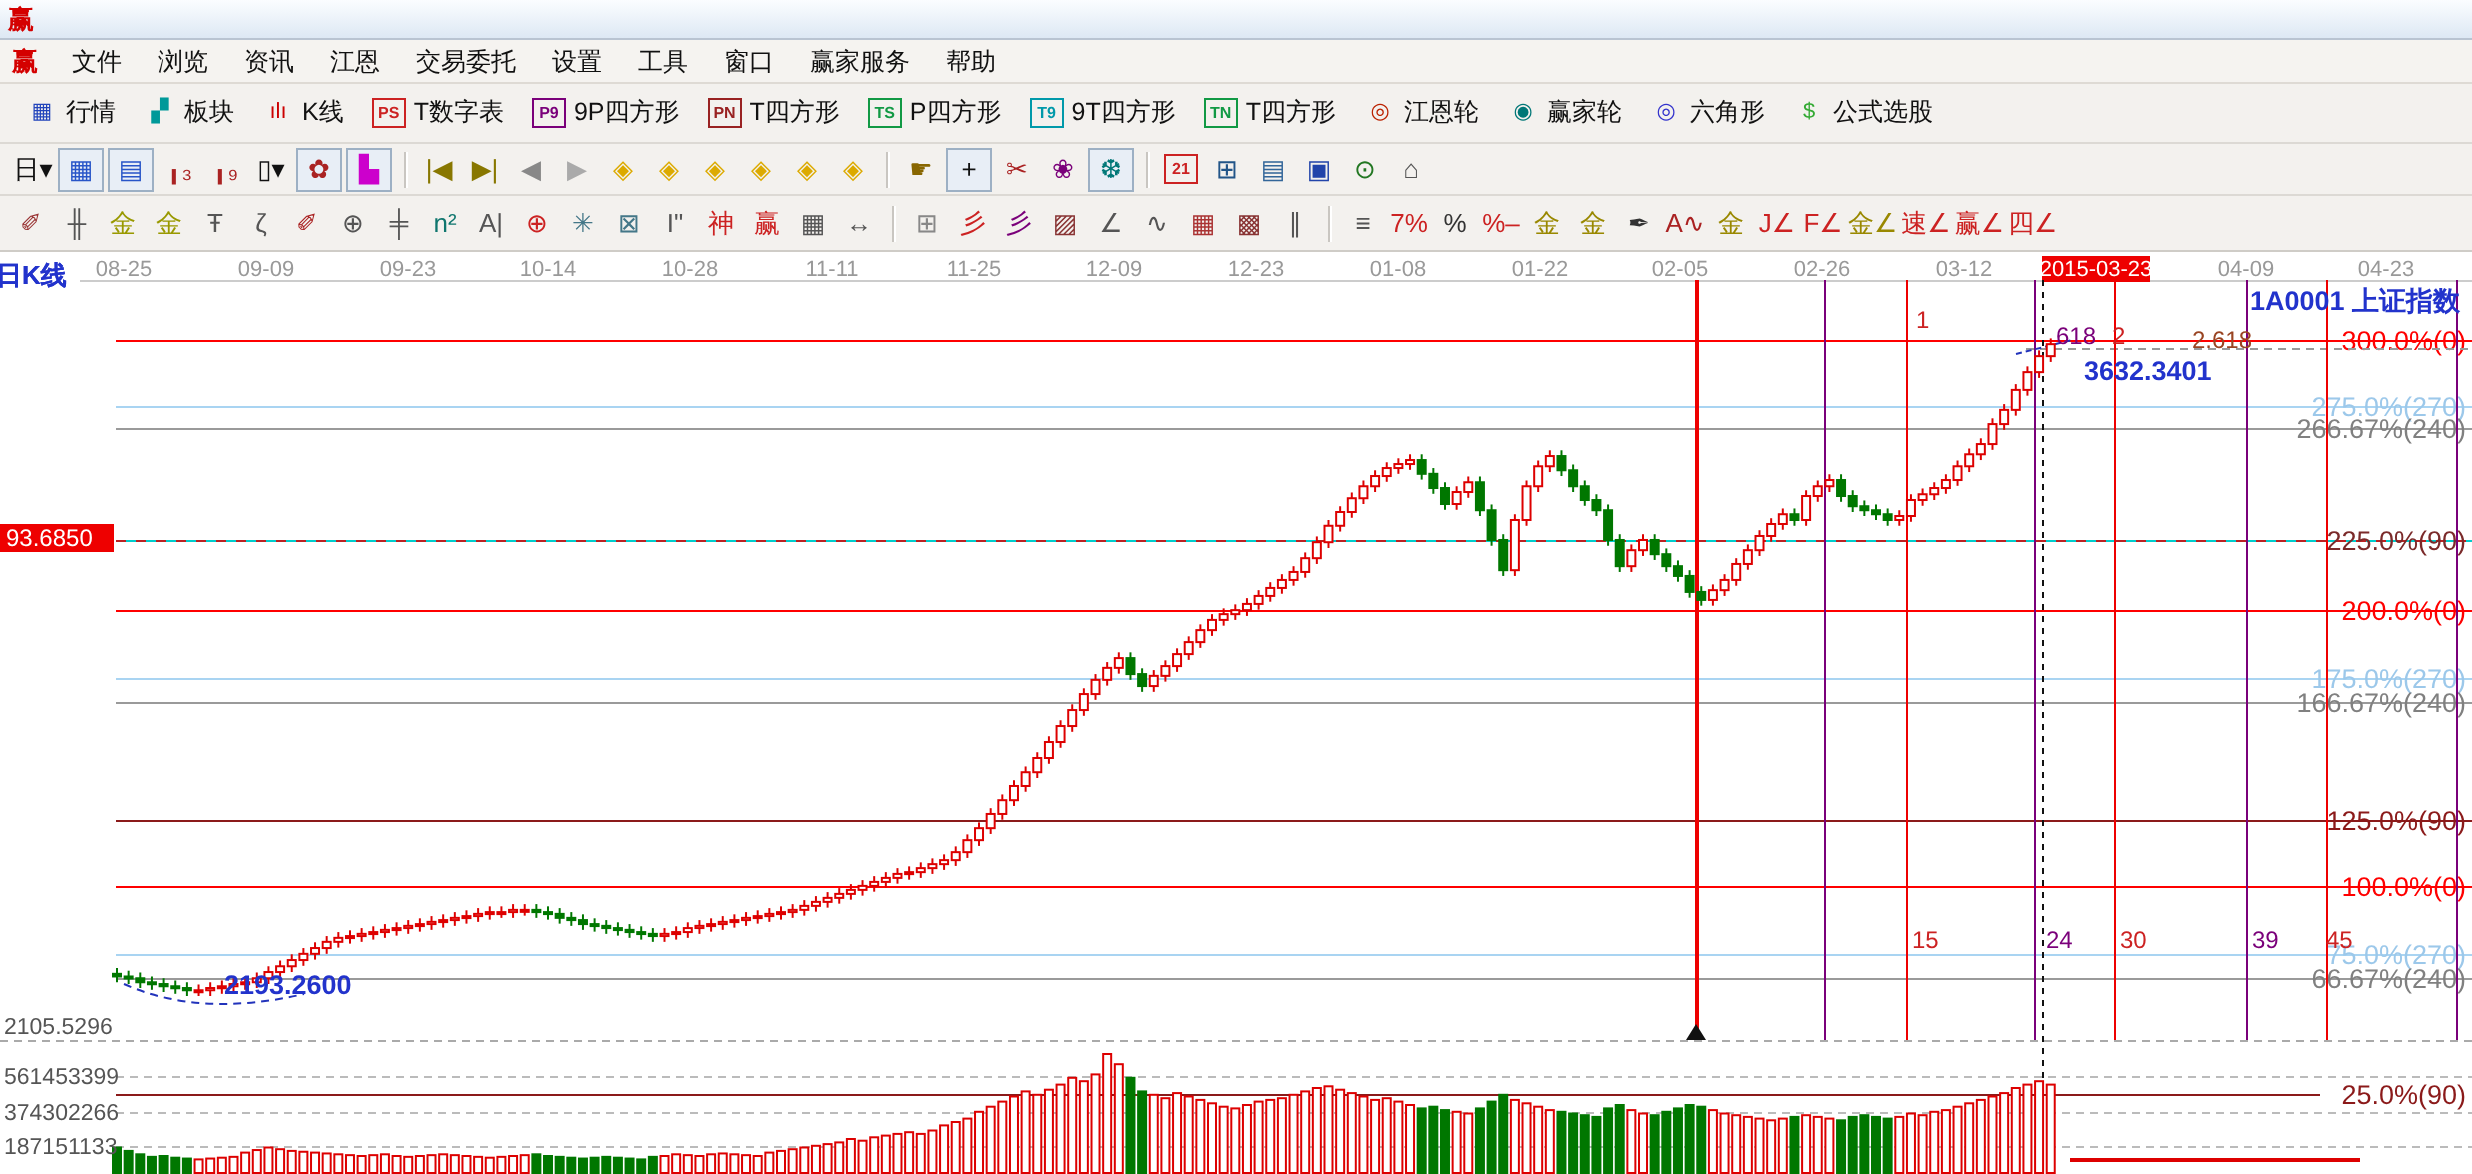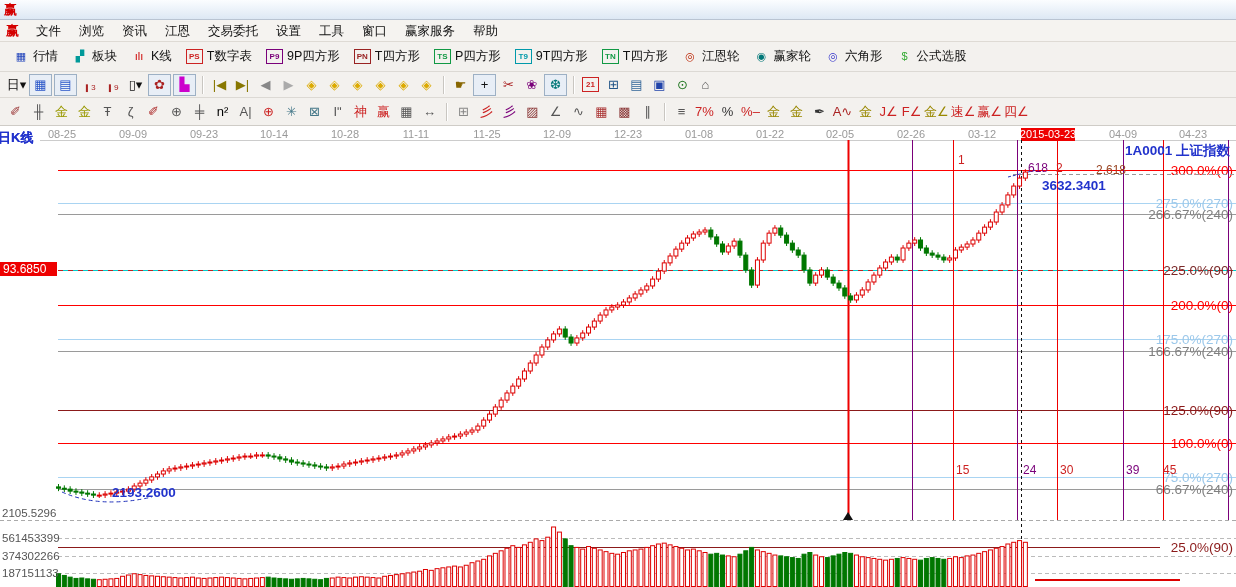--- a/index.html
+++ b/index.html
@@ -132,21 +132,21 @@
   <div class="bar" id="toolbar3">
       <span class="ico-cell" style="color: rgb(153, 51, 51);">✐</span>
       <span class="ico-cell" style="color: rgb(85, 85, 85);">╫</span>
       <span class="ico-cell" style="color: rgb(153, 153, 0);">金</span>
       <span class="ico-cell" style="color: rgb(153, 153, 0);">金</span>
       <span class="ico-cell" style="color: rgb(85, 85, 85);">Ŧ</span>
       <span class="ico-cell" style="color: rgb(85, 85, 85);">ζ</span>
       <span class="ico-cell" style="color: rgb(170, 34, 34);">✐</span>
       <span class="ico-cell" style="color: rgb(85, 85, 85);">⊕</span>
       <span class="ico-cell" style="color: rgb(85, 85, 85);">╪</span>
-      <span class="ico-cell" style="color: #000000;">n²</span>
+      <span class="ico-cell" style="color: #0f766e;">n²</span>
       <span class="ico-cell" style="color: rgb(85, 85, 85);">A|</span>
       <span class="ico-cell" style="color: rgb(204, 34, 34);">⊕</span>
       <span class="ico-cell" style="color: rgb(68, 119, 136);">✳</span>
       <span class="ico-cell" style="color: rgb(68, 119, 136);">⊠</span>
       <span class="ico-cell" style="color: rgb(85, 85, 85);">Iʺ</span>
       <span class="ico-cell" style="color: rgb(204, 34, 34);">神</span>
       <span class="ico-cell" style="color: rgb(204, 34, 34);">赢</span>
       <span class="ico-cell" style="color: rgb(85, 85, 85);">▦</span>
       <span class="ico-cell" style="color: rgb(85, 85, 85);">↔</span>
       <span class="ico-sep"></span>

